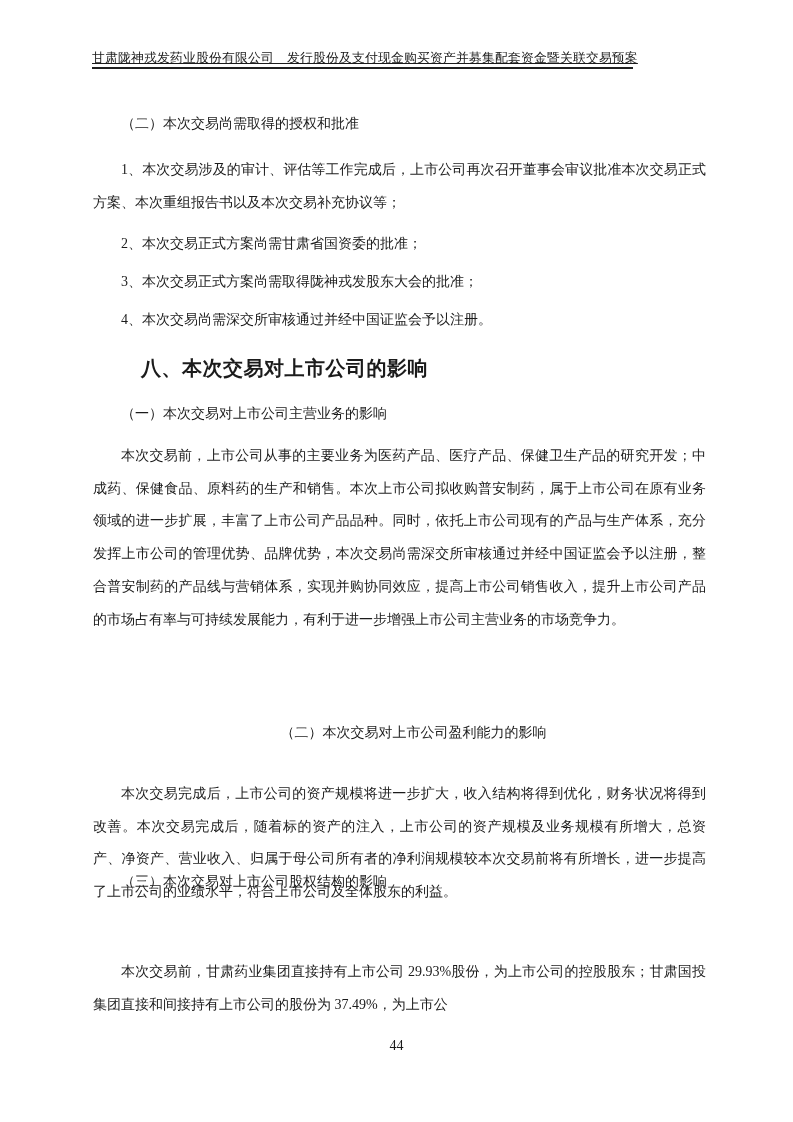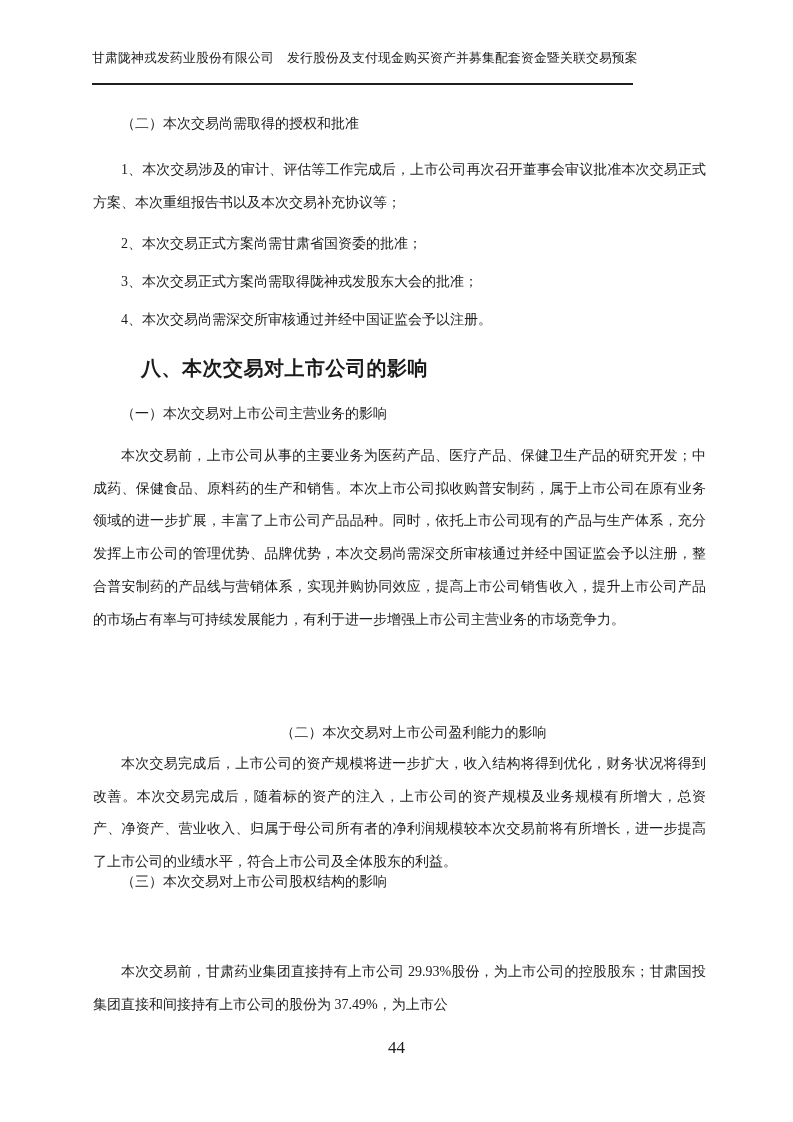--- a/index.html
+++ b/index.html
@@ -13,23 +13,24 @@
     overflow:hidden;
   }
   .header{
     position:absolute;
     left:92px;top:50px;
     width:541px;
     text-align:center;
     font-size:12.8px;
     line-height:17px;
     letter-spacing:0.2px;
-    padding-bottom:16px;
+    padding-bottom:0;
     border-bottom:2px solid #1f1f1f;
     white-space:nowrap;
+    text-decoration:underline;
   }
   .block{
     position:absolute;
     left:93px;
     width:613px;
     font-size:14px;
     line-height:32.7px;
     text-align:justify;
     text-justify:inter-ideograph;
   }
@@ -43,33 +44,33 @@
     white-space:nowrap;
     text-align:left;
     font-family:"Liberation Sans","DejaVu Sans",sans-serif;
     letter-spacing:0.5px;
   }
   .page-number{
     position:absolute;
     left:0;top:1038px;
     width:100%;
     text-align:center;
-    font-size:17px;
+    font-size:14px;
   }
   
   #p-auth-heading{top:94px;}
   #p-item-1{top:140px;}
   #p-item-2{top:214px;}
   #p-item-3{top:252px;}
   #p-item-4{top:290px;}
   #p-chapter{top:333px;}
   #p-sub1-heading{top:384px;}
   #p-sub1-para{top:426px;}
   #p-sub2-heading{top:703px;text-align:center;}
-  #p-sub2-para{top:734px;font-family:Liberation Serif, serif;}
+  #p-sub2-para{top:764px;font-family:Liberation Serif, serif;}
   #p-sub3-heading{top:852px;}
   #p-sub3-para{top:942px;}
 </style>
 </head>
 <body>
 
 <div class="page">
 
   <div class="header">甘肃陇神戎发药业股份有限公司　发行股份及支付现金购买资产并募集配套资金暨关联交易预案</div>
 

